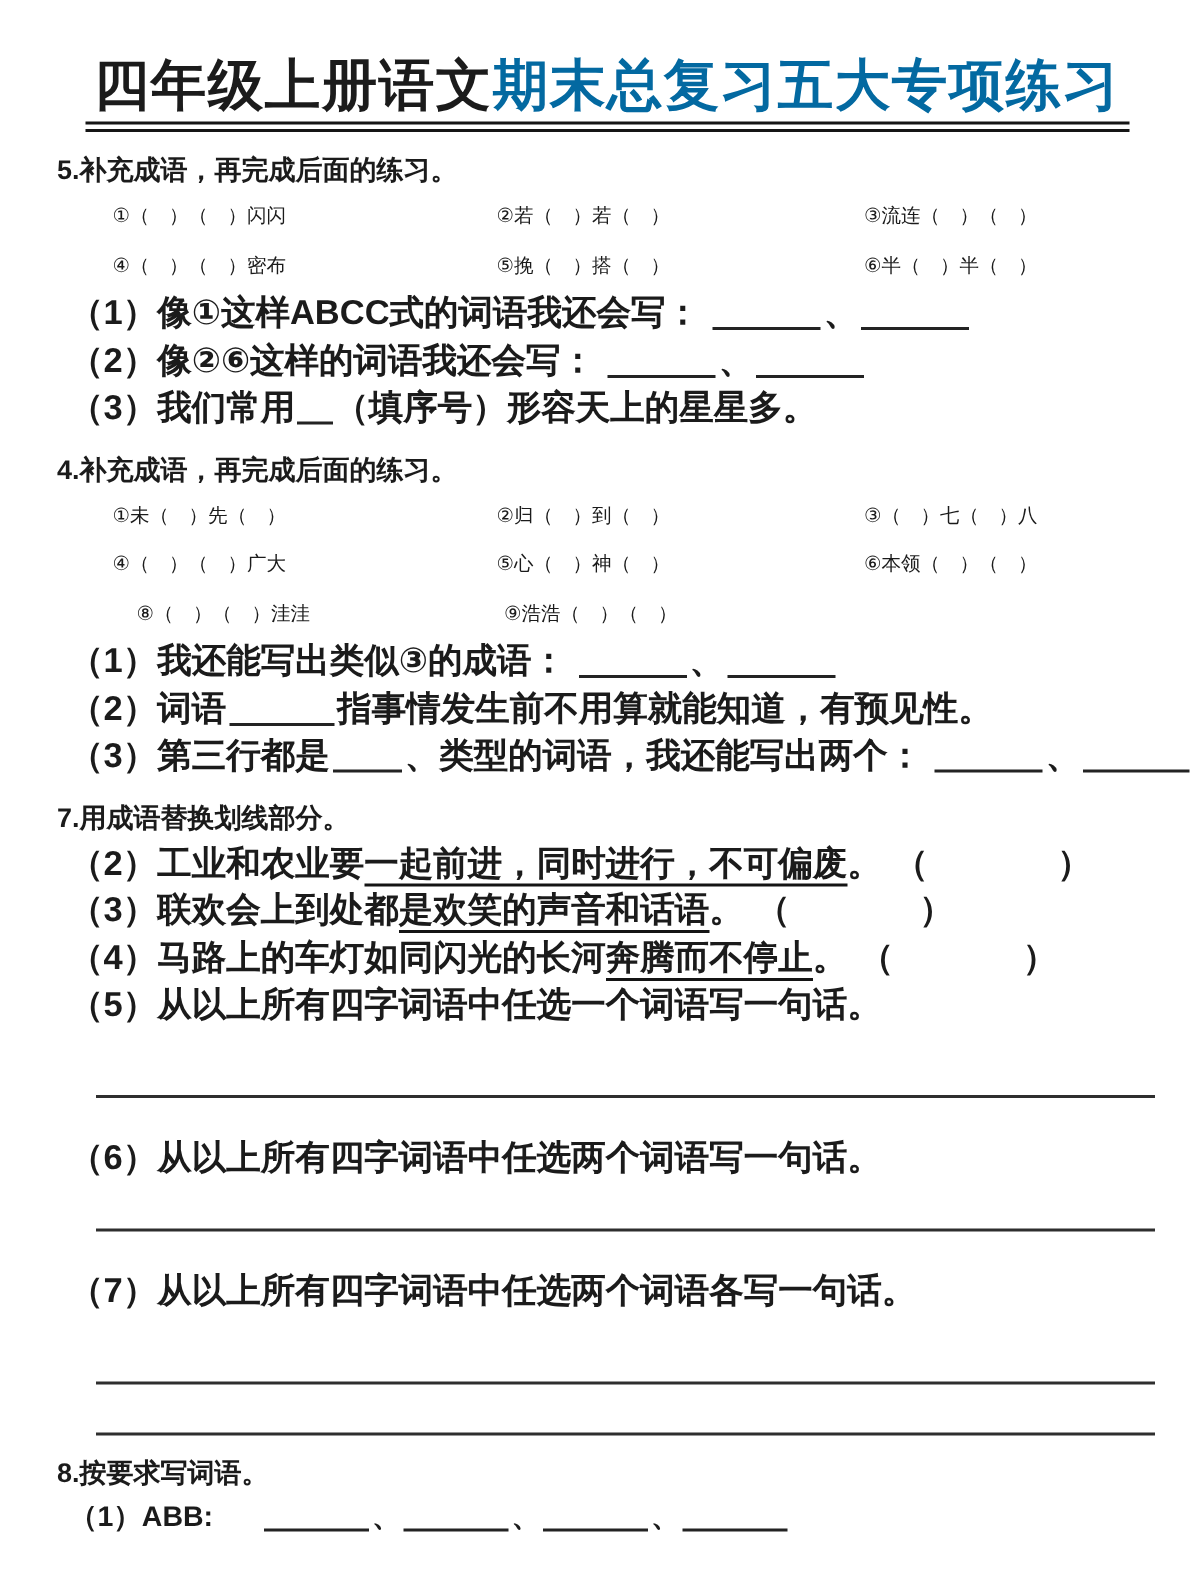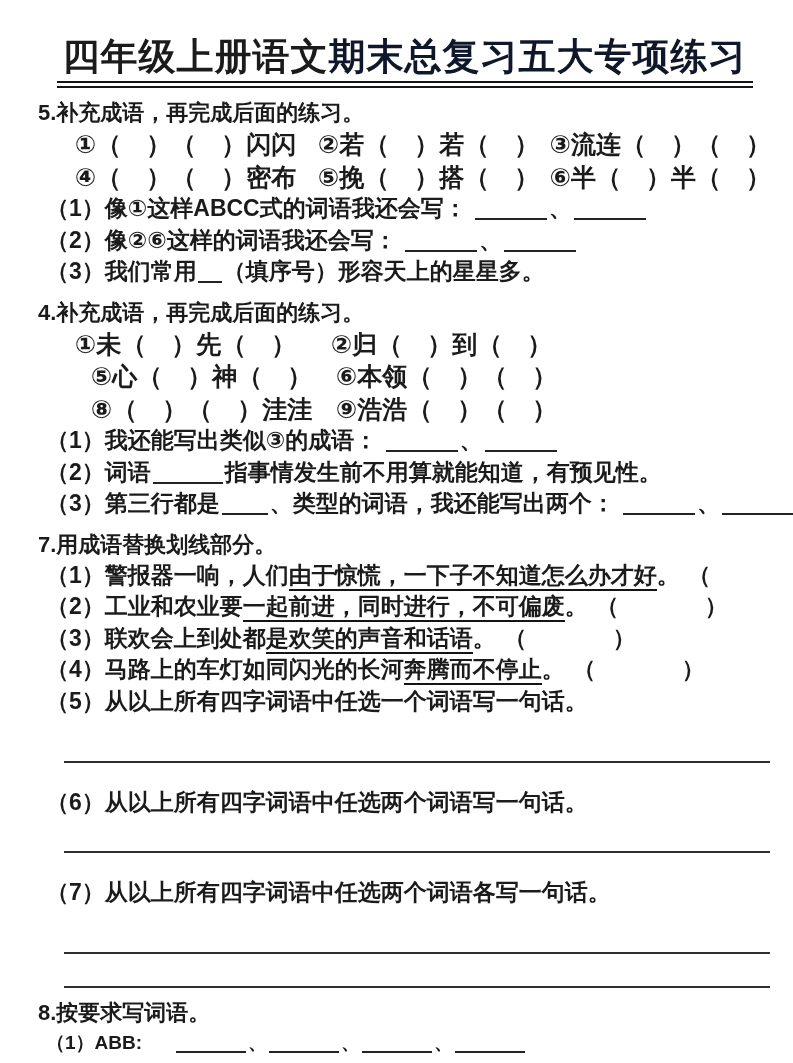--- a/index.html
+++ b/index.html
@@ -5,28 +5,28 @@
   html,body{margin:0;padding:0;background:#ffffff;}
   body{width:793px;height:1063px;overflow:hidden;
        font-family:"Liberation Sans","DejaVu Sans",sans-serif;
        color:#1b1b1b;-webkit-font-smoothing:antialiased;}
   .page{width:793px;height:1063px;box-sizing:border-box;padding:0 22px 0 38px;background:#fff;}
 
   
   .title-wrap{text-align:center;padding-top:36px;}
   .title{display:inline-block;font-size:37px;font-weight:800;letter-spacing:1px;
          line-height:1.12;border-bottom:7px double #151515;padding:0 6px 4px 6px;white-space:nowrap;}
-  .title .red{color:#0f172a;}
+  .title .red{color:#0369a1;}
 
   
-  .sec-head{font-size:22px;font-weight:800;line-height:30px;margin-top:10px;white-space:nowrap;}
+  .sec-head{font-size:18px;font-weight:800;line-height:30px;margin-top:10px;white-space:nowrap;}
 
   
   .grid{padding-left:37px;}
-  .grid-row{display:flex;line-height:32.5px;font-size:25px;font-weight:700;white-space:nowrap;}
+  .grid-row{display:flex;line-height:32.5px;font-size:13px;font-weight:400;white-space:nowrap;}
   .grid-row .c1{width:240px;}
   .grid-row .c2{width:245px;margin-left:16px;}
   .grid-row .c3{flex:1;}
 
   
   .line{font-size:23px;font-weight:700;line-height:31.5px;padding-left:8px;white-space:nowrap;}
   .u{border-bottom:2px solid #141414;padding-bottom:1px;}
 
   
   .bl{display:inline-block;width:72px;border-bottom:2px solid #232323;height:1em;
@@ -84,22 +84,24 @@
   </div>
   <div class="line">
     <span>（3）我们常用</span><span class="bl bl-xs"></span><span>（填序号）形容天上的星星多。</span>
   </div>
 
   <div class="sec-head">4.补充成语，再完成后面的练习。</div>
   <div class="grid">
     <div class="grid-row">
       <span class="c1">①未（　）先（　）</span>
       <span class="c2">②归（　）到（　）</span>
+      <span class="c3">③（　）七（　）八</span>
     </div>
     <div class="grid-row">
+      <span class="c1">④（　）（　）广大</span>
       <span class="c2">⑤心（　）神（　）</span>
       <span class="c3">⑥本领（　）（　）</span>
     </div>
     <div class="grid-row">
       <span class="c2">⑧（　）（　）洼洼</span>
       <span class="c3">⑨浩浩（　）（　）</span>
     </div>
   </div>
   <div class="line">
     <span>（1）我还能写出类似③的成语：</span>
@@ -107,23 +109,20 @@
   </div>
   <div class="line">
     <span>（2）词语</span><span class="bl bl-w8"></span><span>指事情发生前不用算就能知道，有预见性。</span>
   </div>
   <div class="line">
     <span>（3）第三行都是</span><span class="bl bl-sm"></span><span>、类型的词语，我还能写出两个：</span>
     <span class="bl"></span><span>、</span><span class="bl"></span>
   </div>
 
   <div class="sec-head">7.用成语替换划线部分。</div>
-  <div class="line">
-    <span>（1）警报器一响，人们</span><span class="u">由于惊慌，一下子不知道怎么办才好</span><span>。</span><span class="paren"><span>（</span><span class="paren-gap"></span><span>）</span></span>
-  </div>
   <div class="line">
     <span>（2）工业和农业要</span><span class="u">一起前进，同时进行，不可偏废</span><span>。</span><span class="paren"><span>（</span><span class="paren-gap"></span><span>）</span></span>
   </div>
   <div class="line">
     <span>（3）联欢会上到处都</span><span class="u">是欢笑的声音和话语</span><span>。</span><span class="paren"><span>（</span><span class="paren-gap"></span><span>）</span></span>
   </div>
   <div class="line">
     <span>（4）马路上的车灯如同闪光的长河</span><span class="u">奔腾而不停止</span><span>。</span><span class="paren"><span>（</span><span class="paren-gap"></span><span>）</span></span>
   </div>
   <div class="line">（5）从以上所有四字词语中任选一个词语写一句话。</div>

